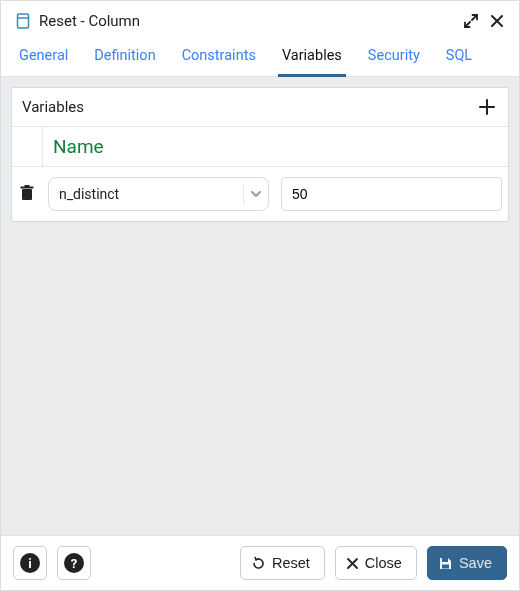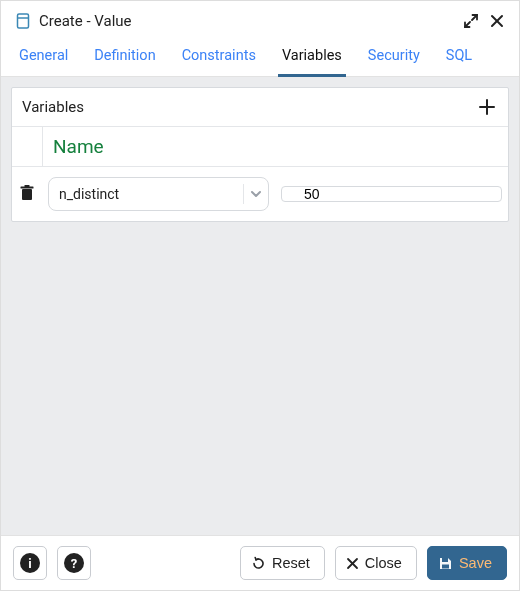--- a/index.html
+++ b/index.html
@@ -125,22 +125,22 @@
     transform: translateY(-50%);
     color: #989ca3;
     border-left: 1px solid #e4e6e9;
     padding-left: 6px;
     height: 20px;
     display: flex; align-items: center;
   }
   .text-input {
     border: 1px solid #d7dade;
     border-radius: 4px;
-    height: 16px;
-    padding: 0 22px;
+    height: 34px;
+    padding: 0 10px;
     width: 100%;
     font-size: 14px;
     outline: none;
   }
   
   .footer {
     display: flex;
     align-items: center;
     padding: 10px 12px;
     gap: 10px;
@@ -171,35 +171,35 @@
     background: #fff;
     padding: 0 14px 0 10px;
     display: inline-flex; align-items: center; gap: 6px;
     cursor: pointer;
     font-size: 14.5px;
     color: #222;
   }
   .btn.primary {
     background: #326690;
     border-color: #326690;
-    color: #fdba74;
+    color: #e5e5e5;
   }
   .btn svg { display: block; }
 </style>
 </head>
 <body>
 
 <div class="titlebar">
   <span class="icon-btn">
     <svg width="14" height="16" viewBox="0 0 14 16">
       <rect x="1.5" y="1" width="11" height="14" rx="1.5" fill="none" stroke="#3b88b5" stroke-width="1.5"></rect>
       <line x1="1.5" y1="5" x2="12.5" y2="5" stroke="#3b88b5" stroke-width="1.5"></line>
     </svg>
   </span>
-  <span class="title">Create - Value</span>
+  <span class="title">Reset - Column</span>
   <span class="icon-btn" title="expand">
     <svg width="14" height="14" viewBox="0 0 14 14" stroke="#222" stroke-width="1.8" fill="none" stroke-linecap="round">
       <path d="M8.5 1 H13 V5.5"></path>
       <path d="M13 1 L8 6"></path>
       <path d="M5.5 13 H1 V8.5"></path>
       <path d="M1 13 L6 8"></path>
     </svg>
   </span>
   <span class="icon-btn" title="close">
     <svg width="14" height="14" viewBox="0 0 14 14" stroke="#222" stroke-width="2" stroke-linecap="round">

